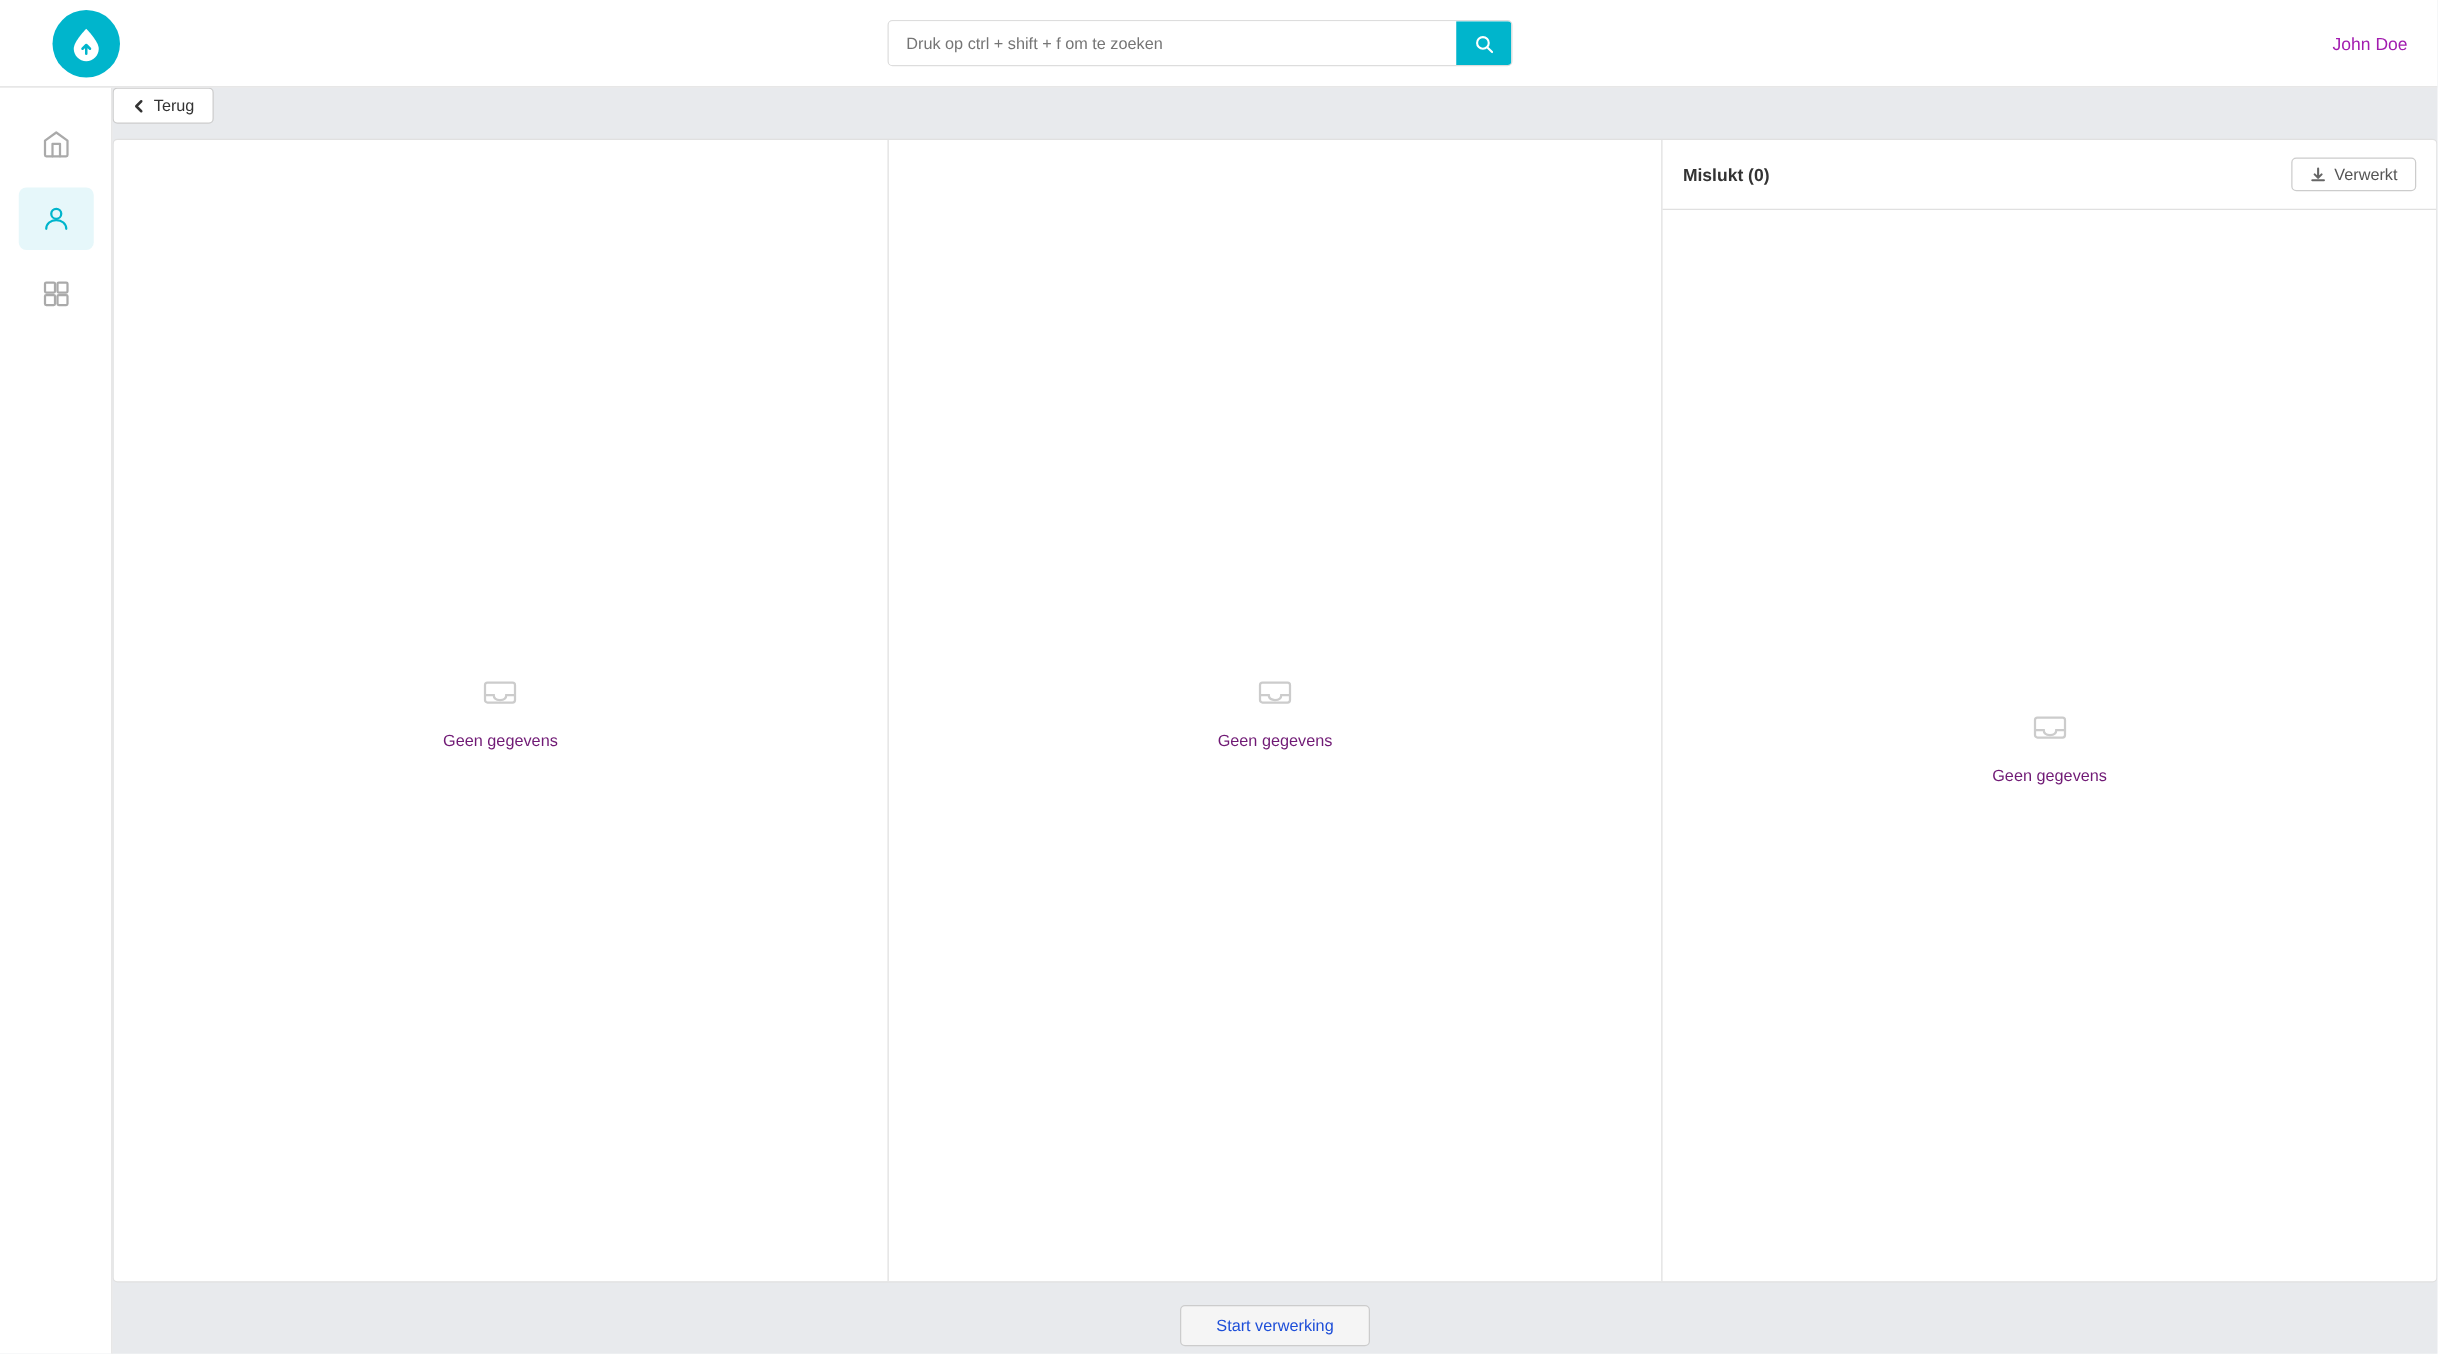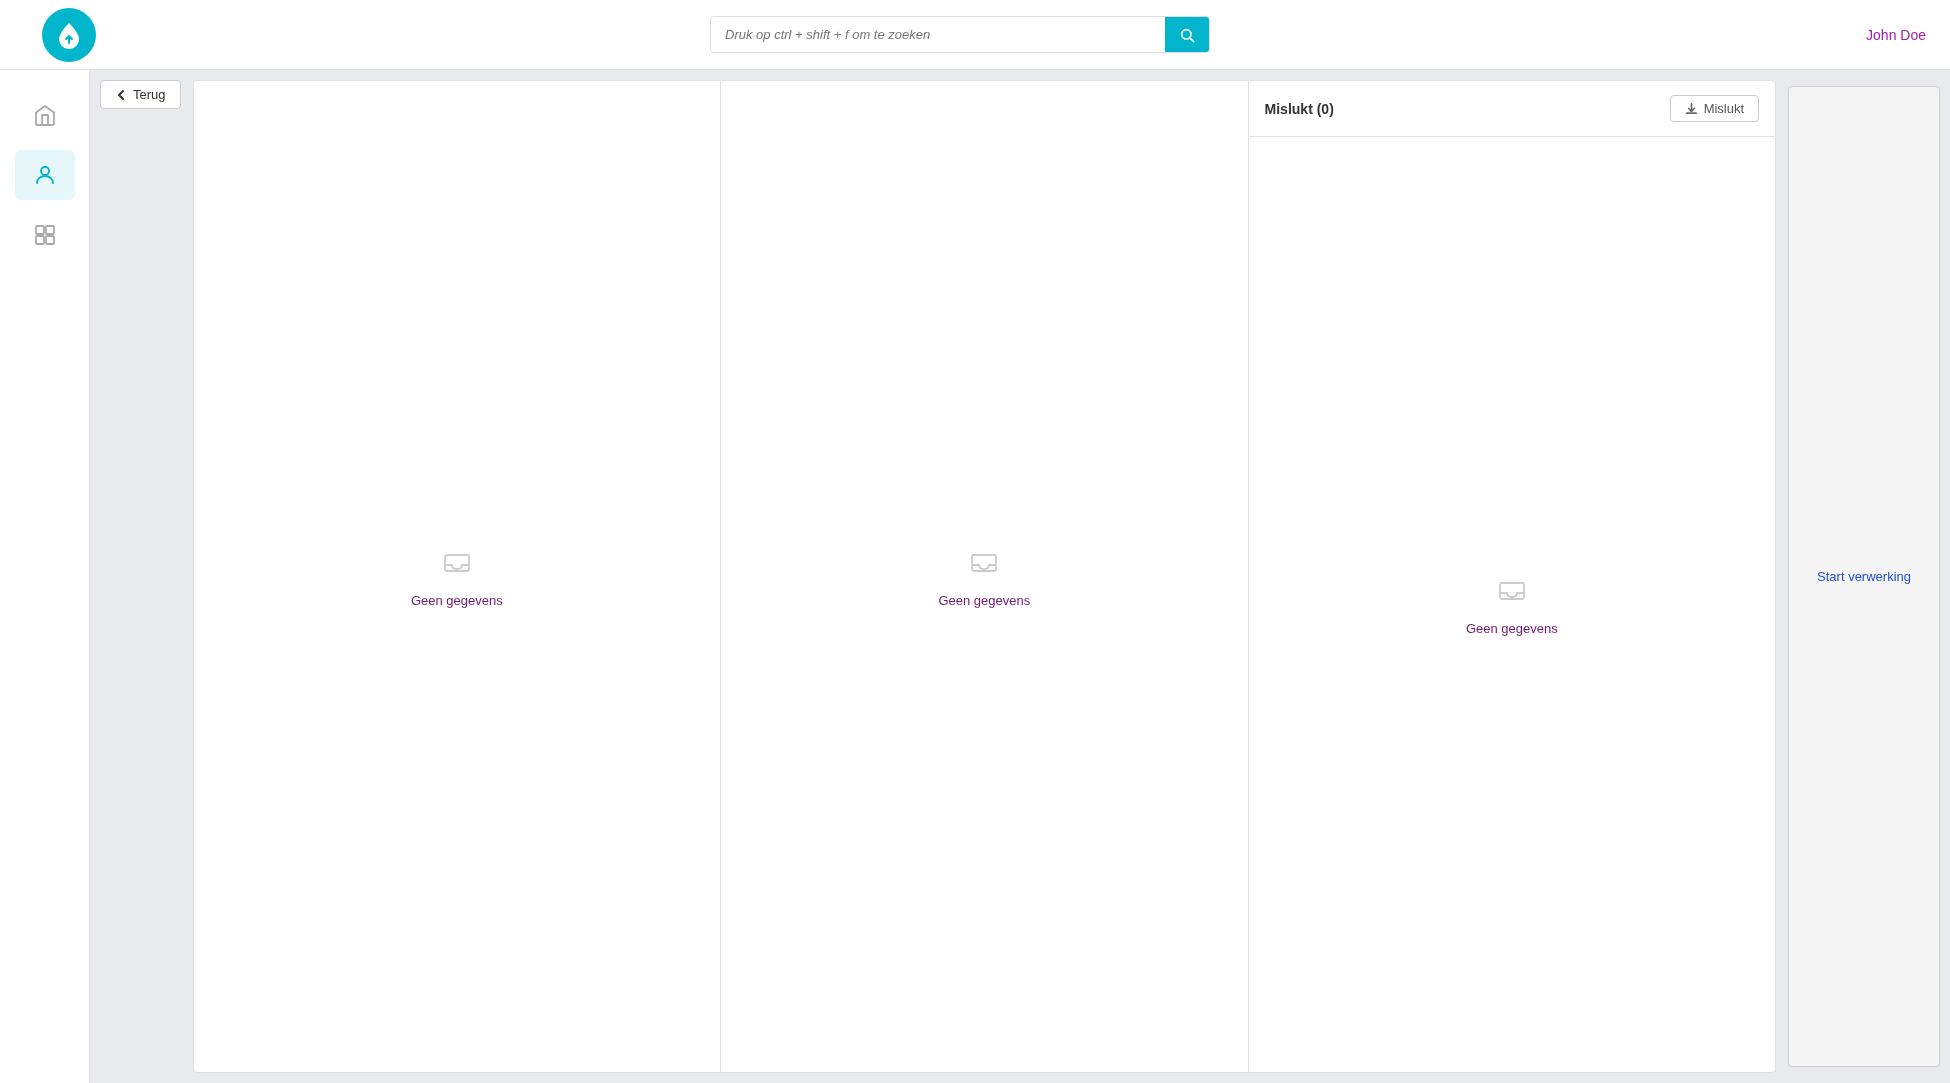--- a/index.html
+++ b/index.html
@@ -50,21 +50,20 @@
       border-radius: 4px;
       overflow: hidden;
     }
     .search-input {
       flex: 1;
       border: none;
       padding: 10px 14px;
       font-size: 13px;
       color: #14532d;
       outline: none;
-      font-style: italic;
     }
     .search-btn {
       background: #00b5cc;
       border: none;
       width: 44px;
       display: flex;
       align-items: center;
       justify-content: center;
       cursor: pointer;
       color: #fff;
@@ -110,22 +109,22 @@
       color: #00b5cc;
     }
     .sidebar-spacer {
       flex: 1;
     }
 
     
     .content-area {
       flex: 1;
       display: flex;
-      flex-direction: row;
-      padding: 10px;
+      flex-direction: column;
+      padding: 0;
       gap: 12px;
       overflow-y: auto;
       justify-content: flex-end;
     }
 
     
     .back-btn {
       display: inline-flex;
       align-items: center;
       gap: 6px;
@@ -342,21 +341,21 @@
       </div>
 
       <div class="column">
         <div class="column-header">
           <span class="column-title">Mislukt (0)</span>
           <button class="download-btn">
             <svg width="13" height="13" viewBox="0 0 14 14" fill="none" stroke="#666" stroke-width="1.8" stroke-linecap="round" stroke-linejoin="round">
               <path d="M7 2 L7 10 M4 7 L7 10 L10 7"></path>
               <path d="M2 12 L12 12"></path>
             </svg>
-            <span>Mislukt</span>
+            <span>Verwerkt</span>
           </button>
         </div>
         <div class="column-body">
           <div class="empty-icon">
             <svg class="inbox-svg-sm" viewBox="0 0 30 30" fill="none">
               <rect x="3" y="9" width="24" height="16" rx="2" stroke="#ccc" stroke-width="1.8"></rect>
               <path d="M3 19 L10 19 C10 21.5 12 23 15 23 C18 23 20 21.5 20 19 L27 19" stroke="#ccc" stroke-width="1.8"></path>
             </svg>
           </div>
           <span class="empty-text">Geen gegevens</span>

